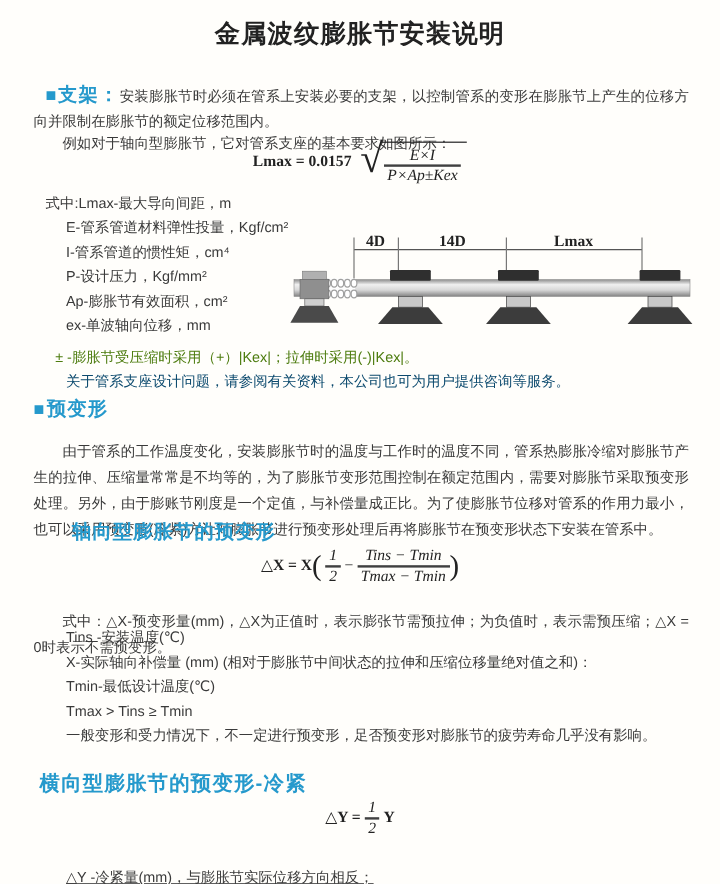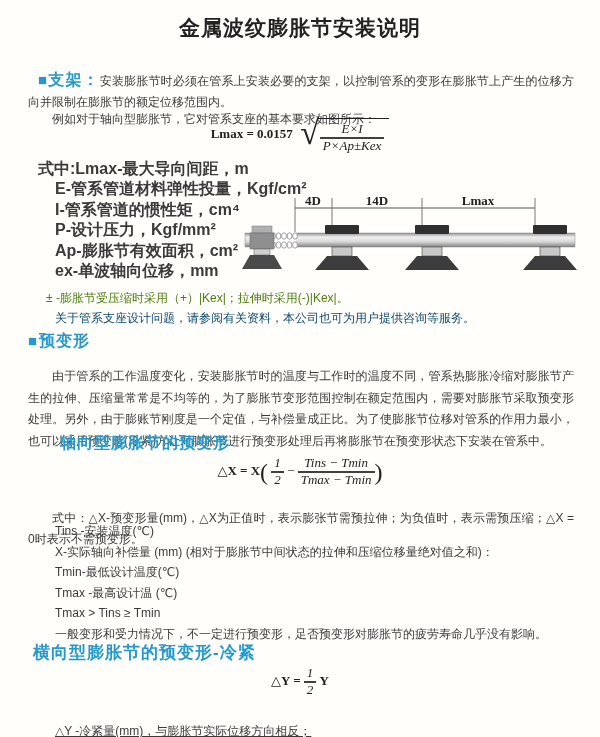--- a/index.html
+++ b/index.html
@@ -16,21 +16,21 @@
   .formula{font-family:"Liberation Serif","DejaVu Serif",serif;font-size:13px;color:#222;}
   .formula1{position:absolute;top:117px;left:0;width:600px;text-align:center;}
   .f-lhs{font-weight:bold;}
   .frac{display:inline-flex;flex-direction:column;vertical-align:middle;
         text-align:center;line-height:1.15;font-style:italic;}
   .frac .fnum{padding:0 3px;border-bottom:2px solid #404040;font-family:Liberation Serif, serif;}
   .frac .fden{padding:0 3px;}
   .sqrt{display:inline-flex;align-items:flex-start;vertical-align:middle;margin-left:4px;}
   .sqrt-glyph{font-size:34px;line-height:0.95;font-weight:400;}
   .sqrt-box{border-top:1.6px solid #222;padding:3px 5px 0 3px;margin-left:-2px;margin-top:1px;}
-  .defs{position:absolute;top:159px;left:38px;font-size:16px;line-height:20.4px;color:#3a3a3a;font-weight:bold;}
+  .defs{position:absolute;top:159px;left:38px;font-size:12px;line-height:20.4px;color:#3a3a3a;}
   .defs .def-line{white-space:nowrap;}
   .defs .def-indent{margin-left:17px;}
   .note-pm{position:absolute;top:290px;left:46px;font-size:12px;white-space:nowrap;color:#4d7c0f;}
   .note-consult{position:absolute;top:310px;left:55px;font-size:12px;white-space:nowrap;color:#0c4a6e;}
   .diagram{position:absolute;top:192px;left:240px;}
   .sec-head{position:absolute;font-size:16px;font-weight:bold;color:#2599cc;letter-spacing:1px;}
   .head-predeform{top:331px;left:28px;}
   .para-predeform{position:absolute;top:354px;left:28px;width:546px;text-indent:24px;line-height:21.5px;}
   .head-axial{top:433px;left:60px;}
   .formula2{position:absolute;top:456px;left:0;width:600px;text-align:center;}
@@ -157,21 +157,20 @@
       <span class="fden">Tmax − Tmin</span>
     </span><span class="bigparen">)</span>
   </div>
 
   <p class="para-shizhong body-txt">式中：△X-预变形量(mm)，△X为正值时，表示膨张节需预拉伸；为负值时，表示需预压缩；△X = 0时表示不需预变形。</p>
 
   <div class="axial-lines">
     <div>Tins -安装温度(℃)</div>
     <div>X-实际轴向补偿量 (mm) (相对于膨胀节中间状态的拉伸和压缩位移量绝对值之和)：</div>
     <div>Tmin-最低设计温度(℃)</div>
-    <div>Tmax -最高设计温 (℃)</div>
     <div>Tmax &gt; Tins ≥ Tmin</div>
     <div>一般变形和受力情况下，不一定进行预变形，足否预变形对膨胀节的疲劳寿命几乎没有影响。</div>
   </div>
 
   <div class="sec-head head-lateral">横向型膨胀节的预变形-冷紧</div>
 
   <div class="formula3 formula">
     <span class="f-lhs">△Y =</span>
     <span class="frac">
       <span class="fnum">1</span>

